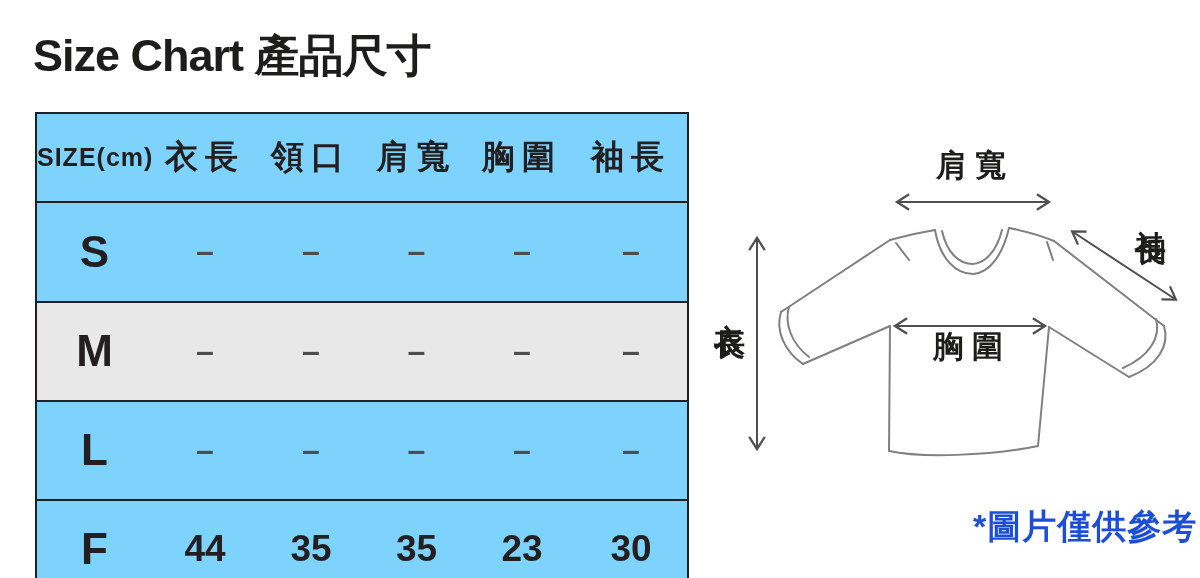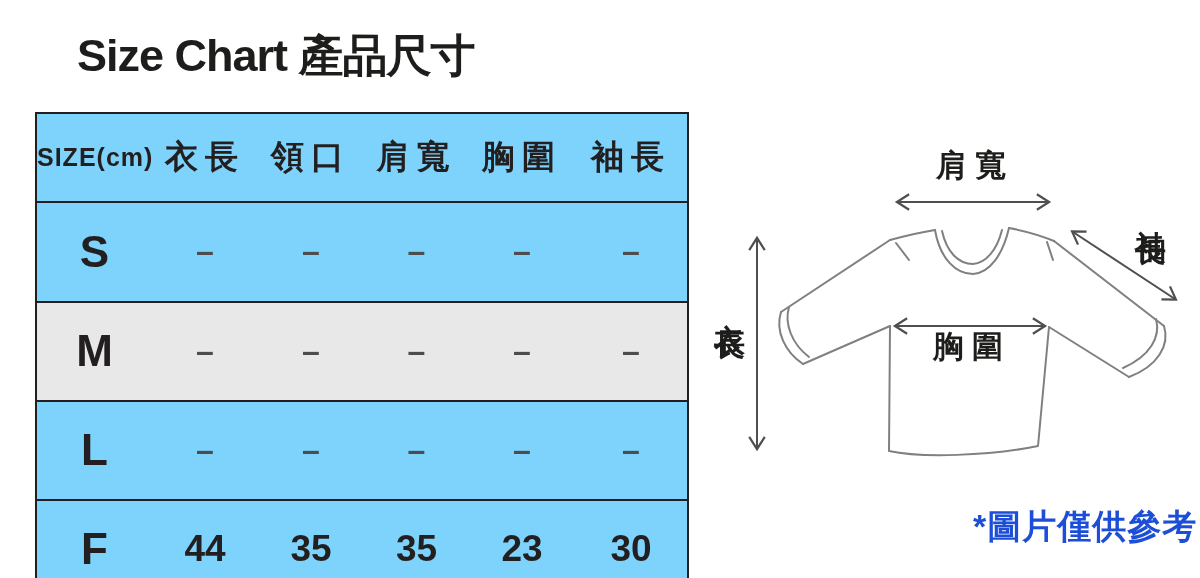--- a/index.html
+++ b/index.html
@@ -4,21 +4,20 @@
 <style>
   html,body{margin:0;padding:0;}
   body{
     width:1200px;height:578px;position:relative;background:#ffffff;
     font-family:"Liberation Sans", sans-serif;color:#231f20;overflow:hidden;
   }
   .page-title{
     position:absolute;left:33px;top:26px;
     font-size:45px;font-weight:bold;letter-spacing:-1px;color:#1d1d1b;
     white-space:nowrap;
-    margin-left:44px;
   }
   table.size-chart{
     position:absolute;left:35px;top:112px;width:652px;height:488px;
     border-collapse:collapse;table-layout:fixed;background:#7dd3fc;
   }
   table.size-chart td{
     border-top:2px solid #231f20;border-bottom:2px solid #231f20;
     text-align:center;vertical-align:middle;padding:0;
   }
   table.size-chart{border:2px solid #231f20;}

